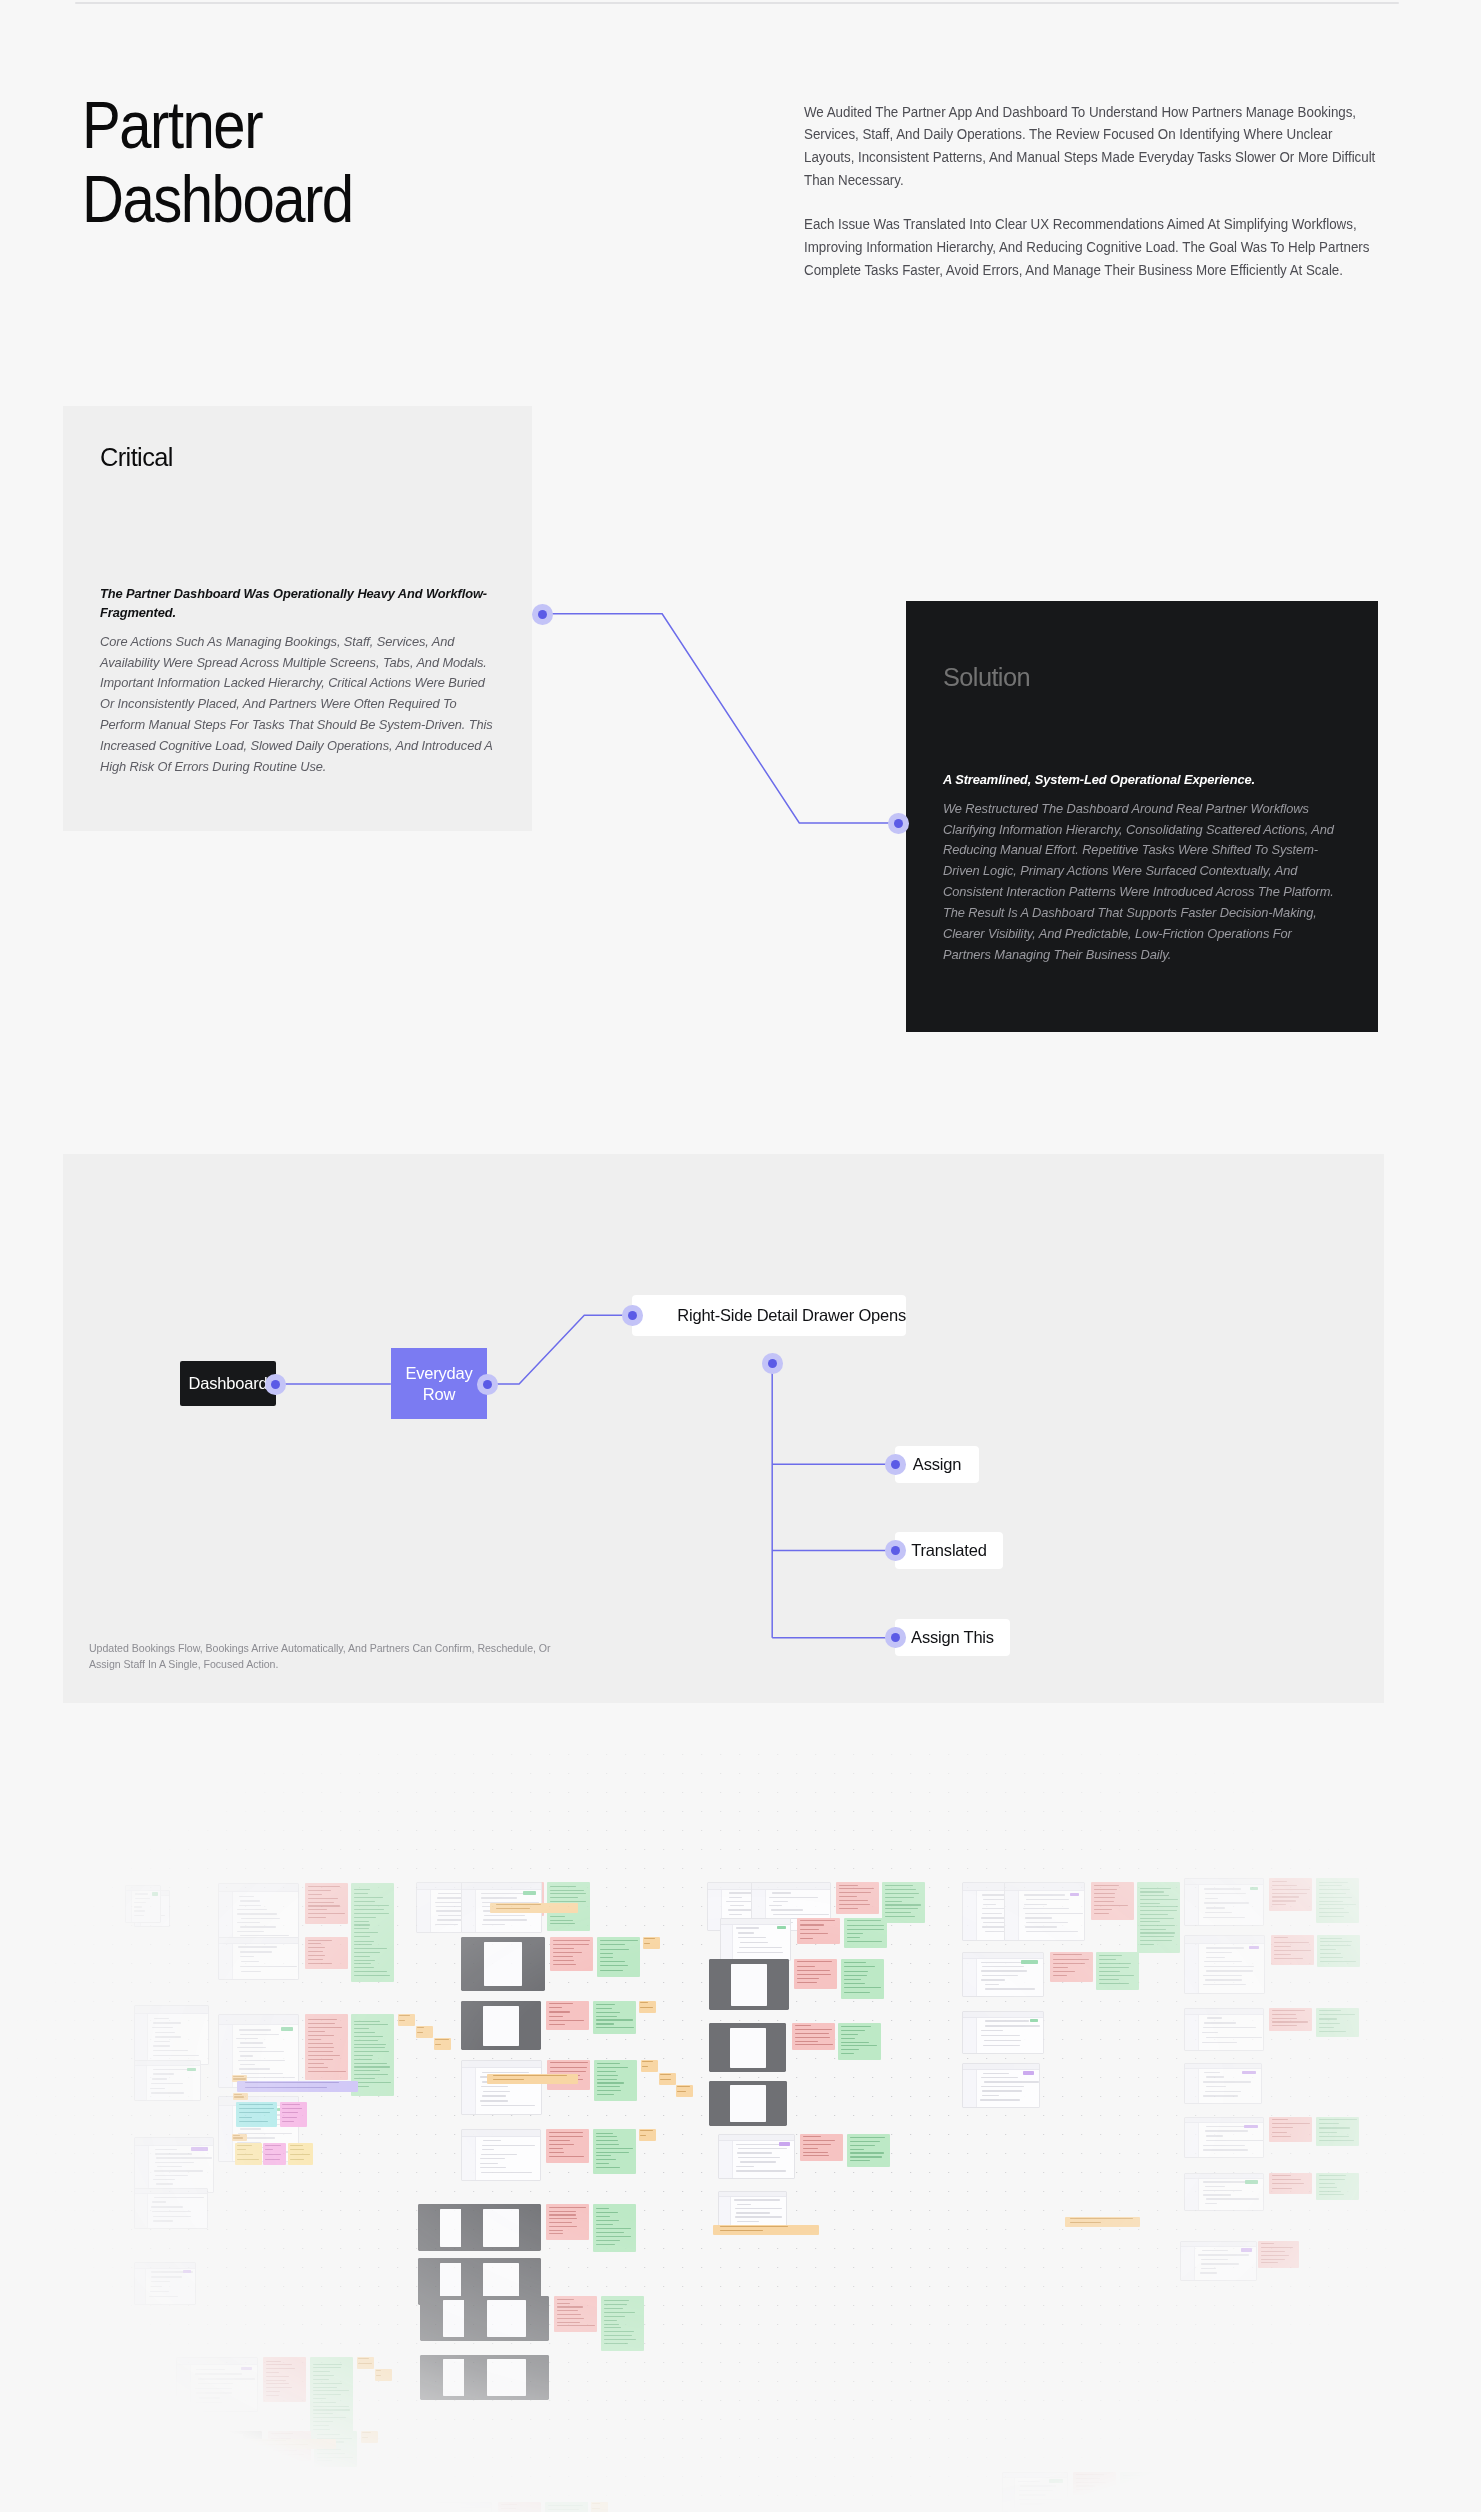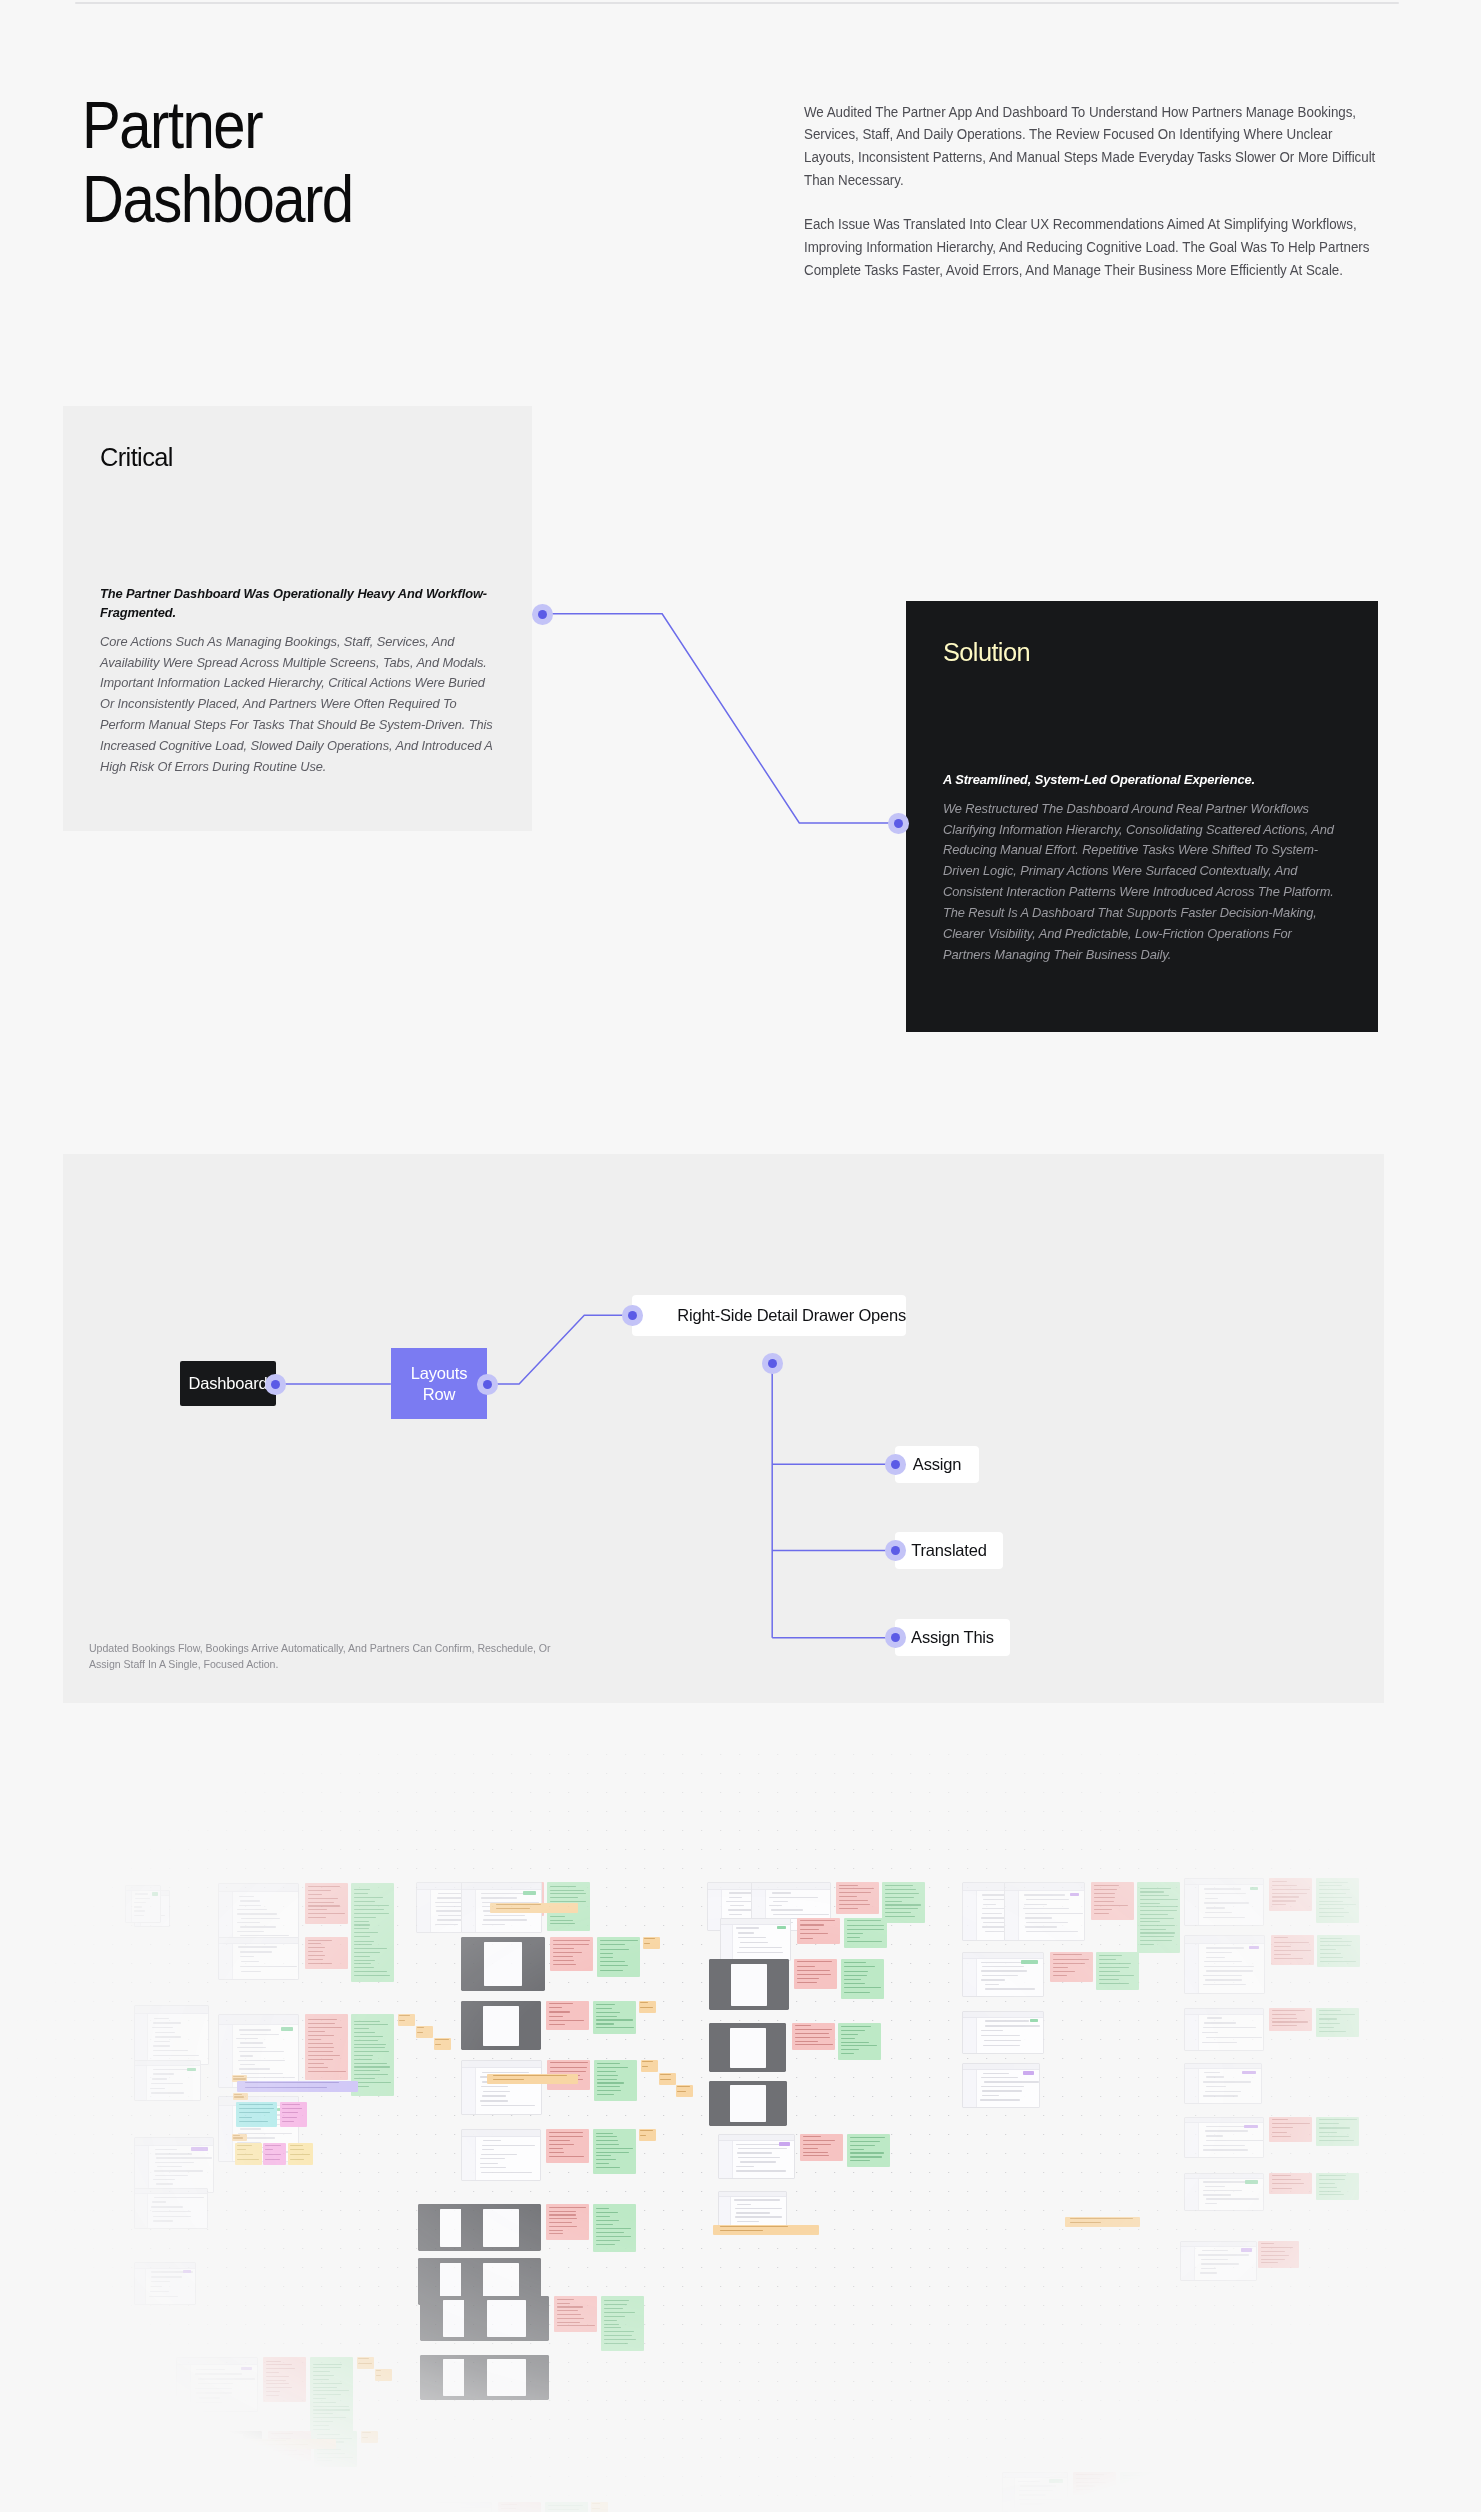--- a/index.html
+++ b/index.html
@@ -80,21 +80,21 @@
     background: #17181A;
   }
 
   .card-heading {
     font-size: 25.4px;
     line-height: 1.1;
     font-weight: 400;
     letter-spacing: -0.6px;
     color: #0B0B0C;
   }
-  .card--solution .card-heading { color: #fef9c3; }
+  .card--solution .card-heading { color: #737373; margin-top: 25px; }
 
   .card-body {
     position: absolute;
     left: 37px;
     width: 412px;
     font-style: italic;
   }
   .card--problems .card-body { top: 178px; }
   .card--solution .card-body { top: 169px; }
 
@@ -301,21 +301,21 @@
         <path d="M 1034 578 L 1213 578" stroke="#6C6CEA" stroke-width="2.2"></path>
 
         <path d="M 1034 705 L 1213 705" stroke="#6C6CEA" stroke-width="2.2"></path>
       </svg>
 
       <div class="flow-node flow-node--dark" style="left:117px; top:207px; width:96px; height:45px;">
         <span>Dashboard</span>
       </div>
 
       <div class="flow-node flow-node--accent" style="left:328px; top:194px; width:96px; height:71px; flex-direction:column;">
-        <span>Layouts</span>
+        <span>Everyday</span>
         <span>Row</span>
       </div>
 
       <div class="flow-node flow-node--light" style="left:569px; top:141px; width:274px; height:41px; justify-content:flex-end; padding-left:22px;">
         <span>Right-Side Detail Drawer Opens</span>
       </div>
 
       <div class="flow-node flow-node--light" style="left:832px; top:292px; width:84px; height:37px;">
         <span>Assign</span>
       </div>

